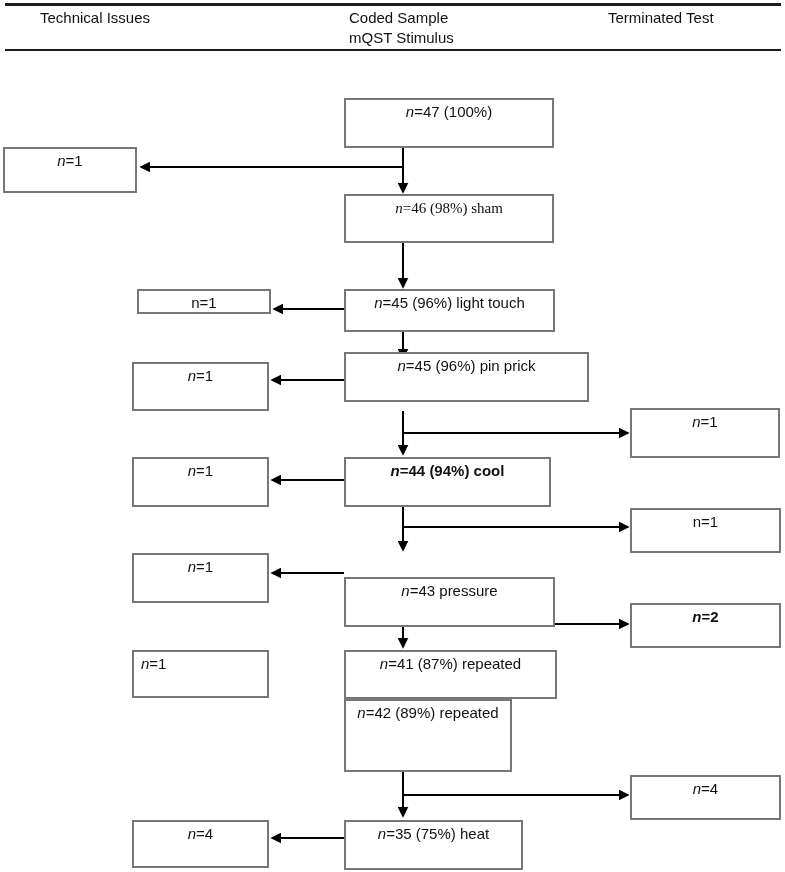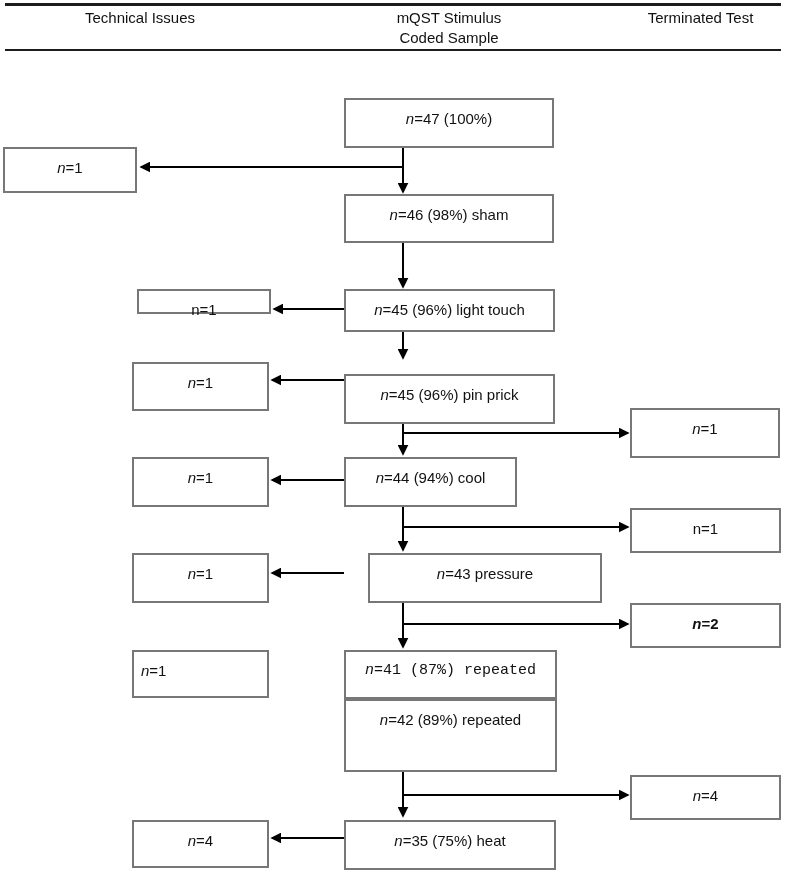--- a/index.html
+++ b/index.html
@@ -15,54 +15,53 @@
     background:#ffffff;
     font-family:"Liberation Sans", sans-serif;
     color:var(--text);
     overflow:hidden;
   }
   .rule{position:absolute;background:var(--rule);}
   .col-title{
     position:absolute;
     font-size:15px;
     line-height:20px;
-    text-align:center;
     color:var(--text);
   }
   .box{
     position:absolute;
     box-sizing:border-box;
     border:2px solid var(--border);
     background:#ffffff;
     text-align:center;
     font-size:15px;
     line-height:22px;
-    padding-top:8px;
+    padding-top:1px;
     color:var(--text);
   }
   .box.align-left{text-align:left;padding-left:7px;}
   .box-line{display:block;white-space:nowrap;}
   .box-line i{font-style:italic;}
   #arrow-layer{
     position:absolute;left:0;top:0;width:785px;height:872px;
     pointer-events:none;
   }
 </style>
 </head>
 <body>
 
 <div id="canvas">
 
   <div class="rule" style="left:5px;top:3px;width:776px;height:3px;"></div>
 
   <div class="col-title" style="left:40px;top:8px;width:200px;">Technical Issues</div>
 
   <div class="col-title" style="left:349px;top:8px;width:200px;">
+    <span class="box-line">Coded Sample</span>
     <span class="box-line">mQST Stimulus</span>
-    <span class="box-line">Coded Sample</span>
   </div>
 
   <div class="col-title" style="left:608px;top:8px;width:185px;">Terminated Test</div>
 
   <div class="rule" style="left:5px;top:49px;width:776px;height:2px;"></div>
 
   <svg id="arrow-layer" viewBox="0 0 785 872" xmlns="http://www.w3.org/2000/svg">
     <defs>
       <marker id="arrowhead" viewBox="0 0 10 10" refX="8.5" refY="5" markerWidth="11" markerHeight="11" markerUnits="userSpaceOnUse" orient="auto">
         <path d="M0,0 L10,5 L0,10 z" fill="#000000"></path>
@@ -89,69 +88,69 @@
       </g>
   </svg>
 
   <div id="boxes">
       <div class="box" style="left: 344px; top: 98px; width: 210px; height: 50px;">
         <span class="box-line"><i>n</i>=47 (100%)</span>
       </div>
       <div class="box" style="left: 3px; top: 147px; width: 134px; height: 46px;">
         <span class="box-line"><i>n</i>=1</span>
       </div>
-      <div class="box" style="left: 344px; top: 194px; width: 210px; height: 49px;">
+      <div class="box" style="left: 344px; top: 194px; width: 210px; height: 49px; font-family: Liberation Serif, serif;">
         <span class="box-line"><i>n</i>=46 (98%) sham</span>
       </div>
       <div class="box" style="left: 137px; top: 289px; width: 134px; height: 25px;">
         <span class="box-line">n=1</span>
       </div>
       <div class="box" style="left: 344px; top: 289px; width: 211px; height: 43px;">
         <span class="box-line"><i>n</i>=45 (96%) light touch</span>
       </div>
       <div class="box" style="left: 132px; top: 362px; width: 137px; height: 49px;">
         <span class="box-line"><i>n</i>=1</span>
       </div>
-      <div class="box" style="left: 344px; top: 374px; width: 211px; height: 50px;">
+      <div class="box" style="left: 344px; top: 352px; width: 245px; height: 50px;">
         <span class="box-line"><i>n</i>=45 (96%) pin prick</span>
       </div>
       <div class="box" style="left: 630px; top: 408px; width: 150px; height: 50px;">
         <span class="box-line"><i>n</i>=1</span>
       </div>
       <div class="box" style="left: 132px; top: 457px; width: 137px; height: 50px;">
         <span class="box-line"><i>n</i>=1</span>
       </div>
-      <div class="box" style="left: 344px; top: 457px; width: 173px; height: 50px;">
+      <div class="box" style="left: 344px; top: 457px; width: 207px; height: 50px; font-weight: bold;">
         <span class="box-line"><i>n</i>=44 (94%) cool</span>
       </div>
       <div class="box" style="left: 630px; top: 508px; width: 151px; height: 45px;">
         <span class="box-line">n=1</span>
       </div>
       <div class="box" style="left: 132px; top: 553px; width: 137px; height: 50px;">
         <span class="box-line"><i>n</i>=1</span>
       </div>
-      <div class="box" style="left: 344px; top: 553px; width: 234px; height: 50px; margin-left: 24px;">
+      <div class="box" style="left: 344px; top: 577px; width: 211px; height: 50px;">
         <span class="box-line"><i>n</i>=43 pressure</span>
       </div>
       <div class="box" style="left: 630px; top: 603px; width: 151px; height: 45px; font-weight: bold;">
         <span class="box-line"><i>n</i>=2</span>
       </div>
       <div class="box align-left" style="left: 132px; top: 650px; width: 137px; height: 48px;">
         <span class="box-line"><i>n</i>=1</span>
       </div>
-      <div class="box" style="left: 344px; top: 650px; width: 213px; height: 49px; font-family: Liberation Mono, monospace;">
+      <div class="box" style="left: 344px; top: 650px; width: 213px; height: 49px;">
         <span class="box-line"><i>n</i>=41 (87%) repeated</span>
       </div>
-      <div class="box" style="left: 344px; top: 699px; width: 213px; height: 73px;">
+      <div class="box" style="left: 344px; top: 699px; width: 168px; height: 73px;">
         <span class="box-line"><i>n</i>=42 (89%) repeated</span>
       </div>
       <div class="box" style="left: 630px; top: 775px; width: 151px; height: 45px;">
         <span class="box-line"><i>n</i>=4</span>
       </div>
       <div class="box" style="left: 132px; top: 820px; width: 137px; height: 48px;">
         <span class="box-line"><i>n</i>=4</span>
       </div>
-      <div class="box" style="left: 344px; top: 820px; width: 212px; height: 50px;">
+      <div class="box" style="left: 344px; top: 820px; width: 179px; height: 50px;">
         <span class="box-line"><i>n</i>=35 (75%) heat</span>
       </div>
     </div>
 
 </div>
 
 </body></html>

